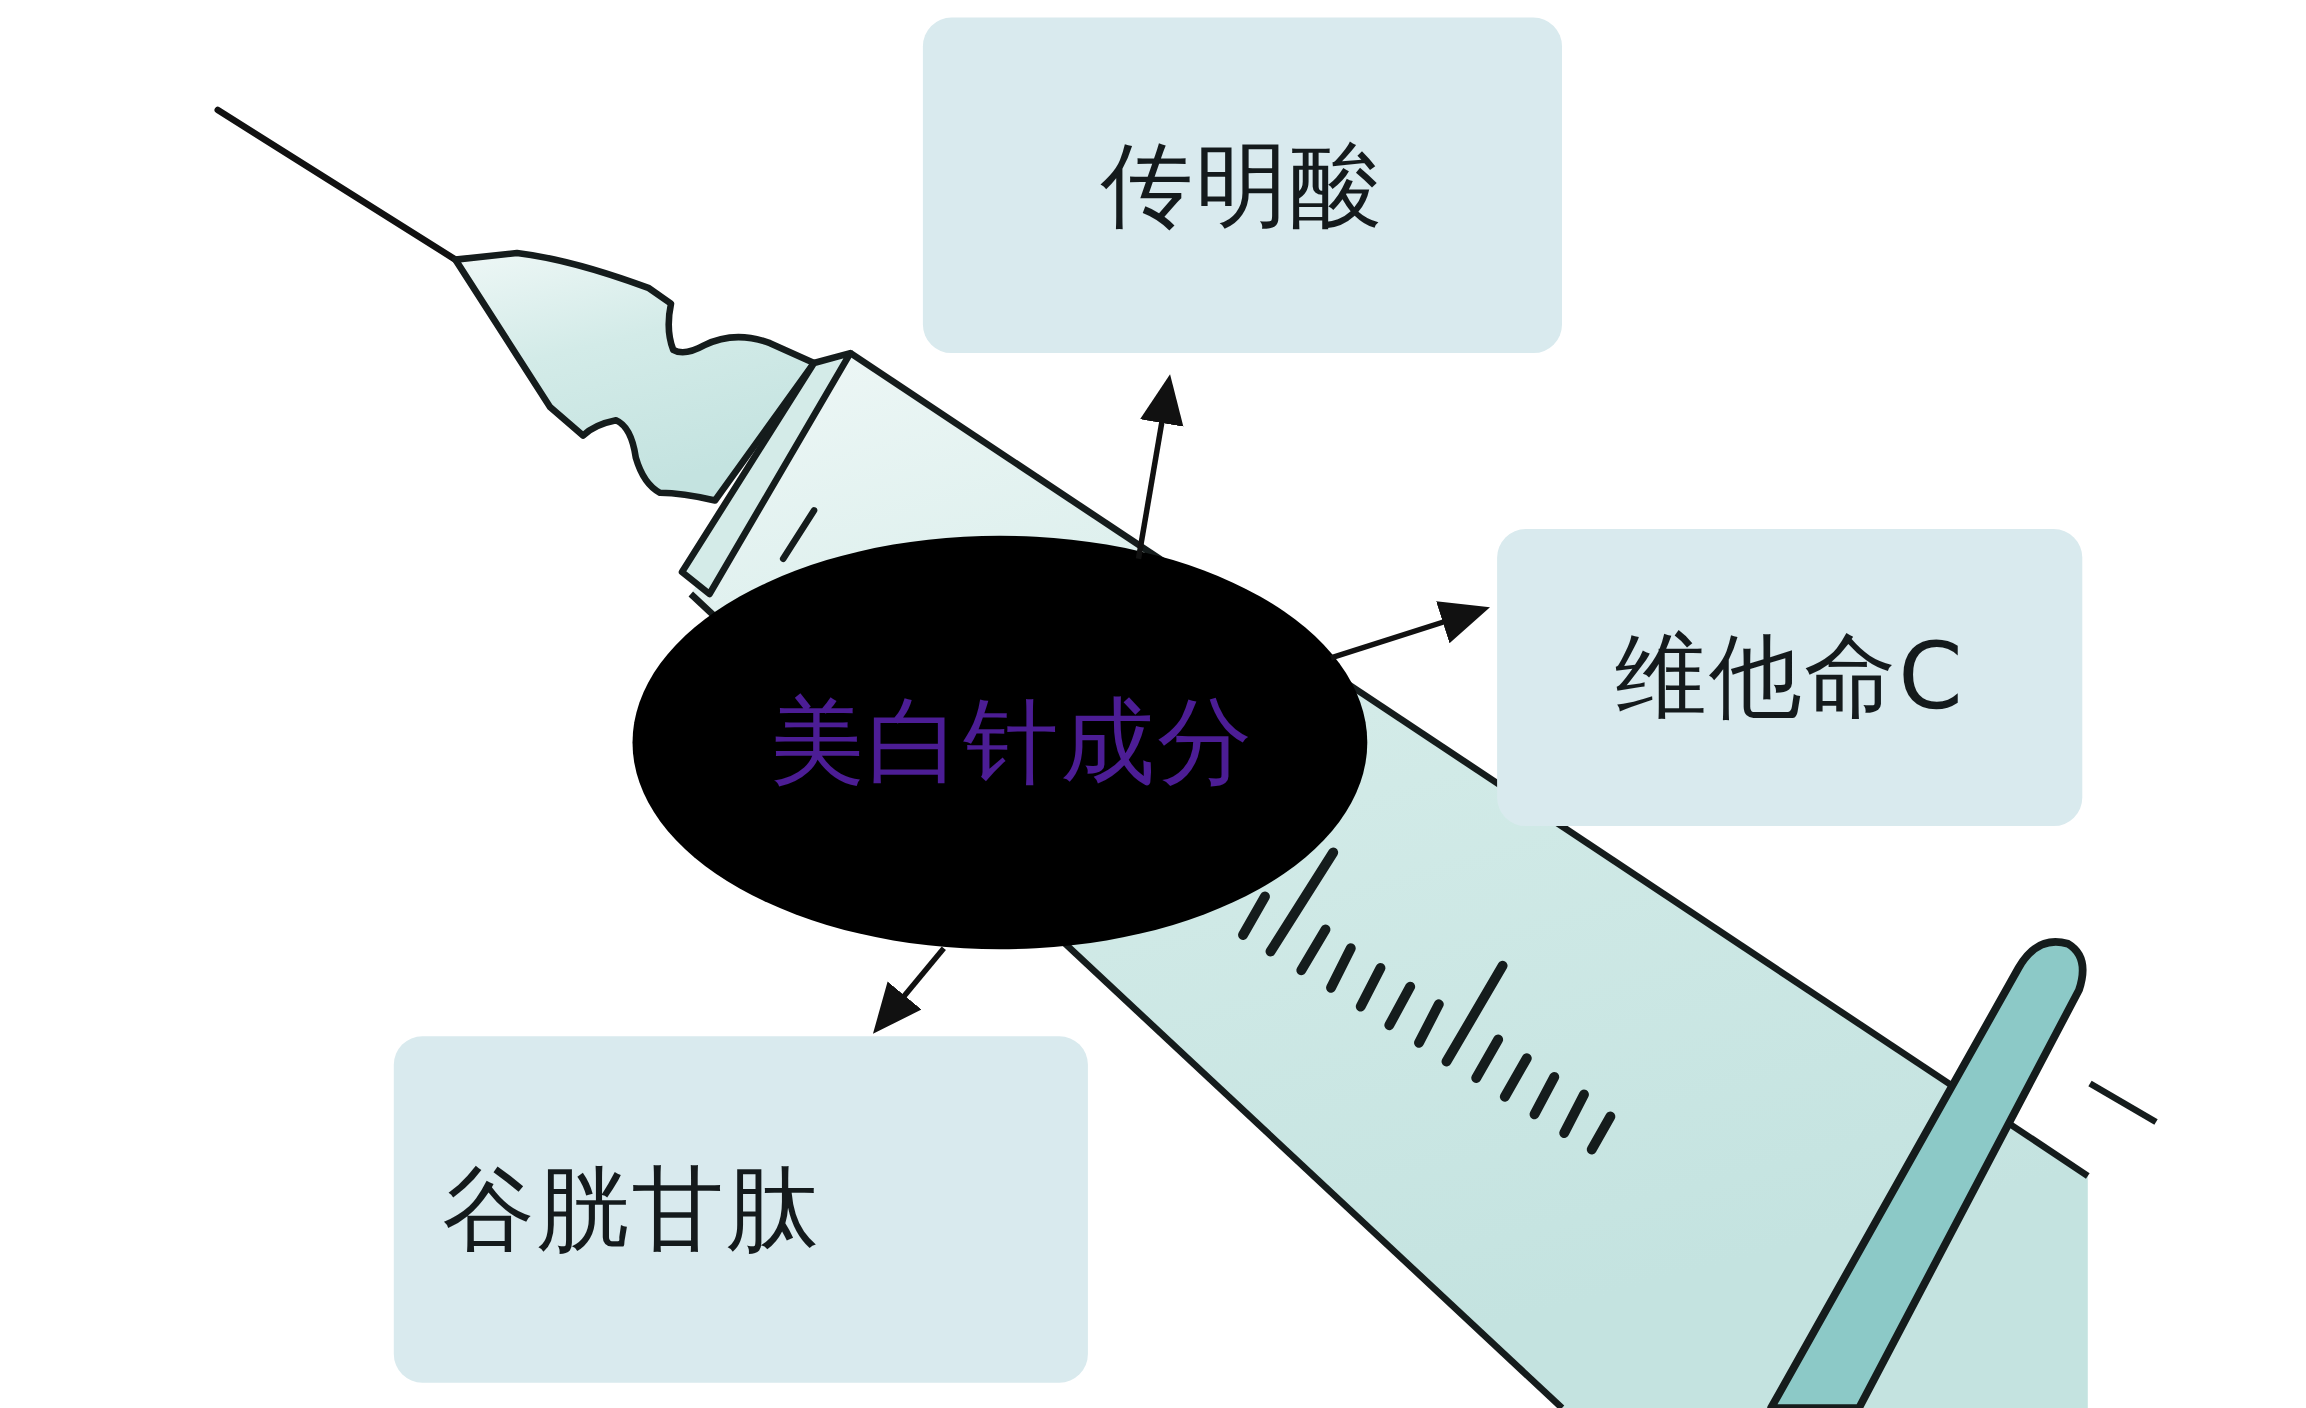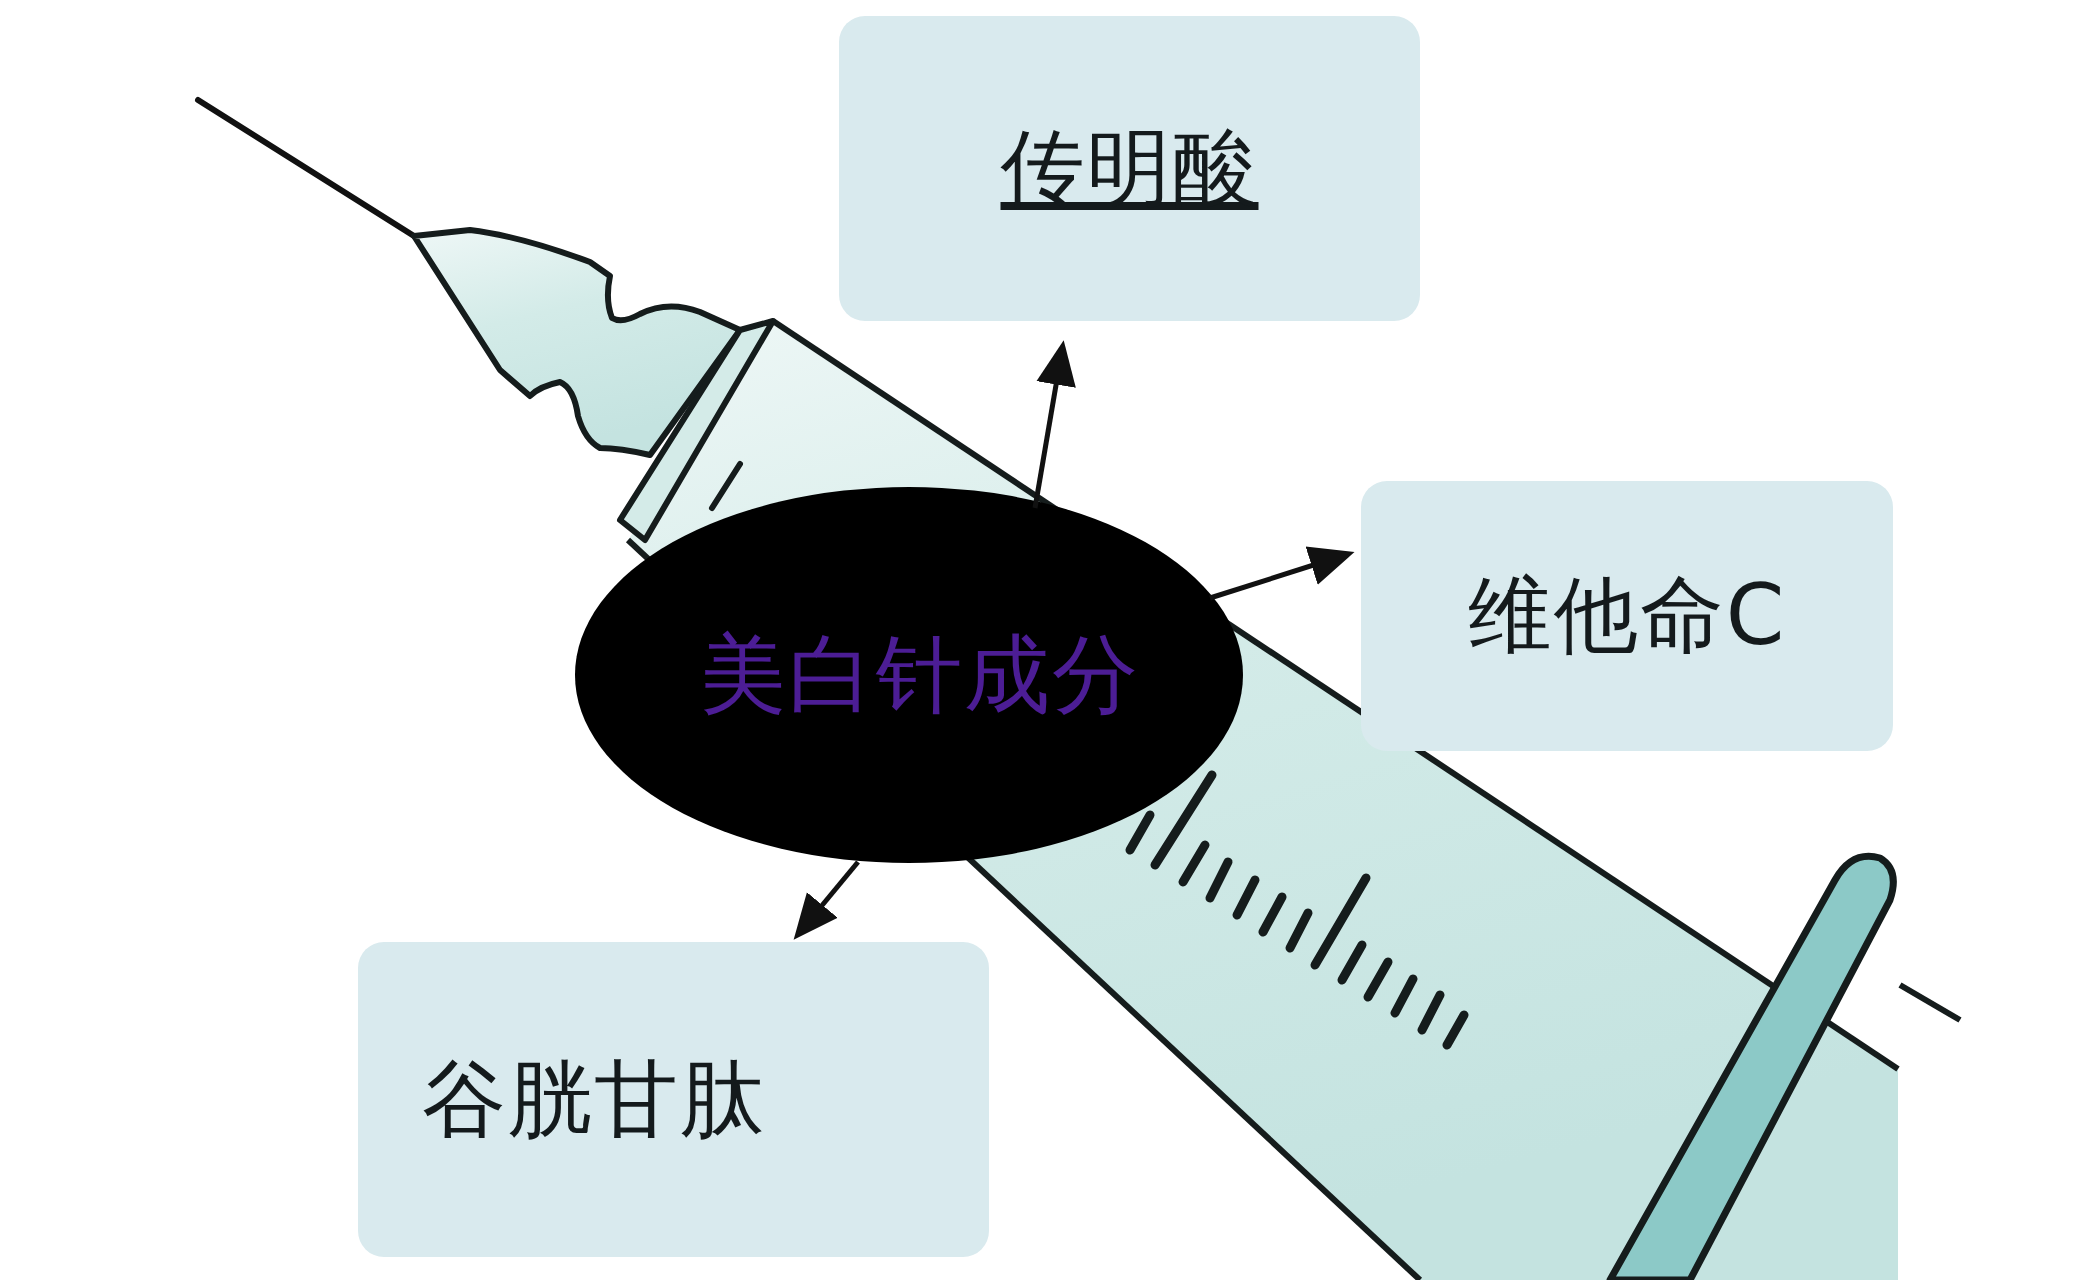--- a/index.html
+++ b/index.html
@@ -62,23 +62,23 @@
 
   <ellipse cx="909" cy="675" rx="334" ry="188" fill="#000000"></ellipse>
 
   <line x1="1035" y1="508" x2="1062" y2="350" stroke="#111" stroke-width="5" marker-end="url(#arrowHead)"></line>
   <line x1="1210" y1="598" x2="1345" y2="555" stroke="#111" stroke-width="5" marker-end="url(#arrowHead)"></line>
   <line x1="858" y1="862" x2="800" y2="932" stroke="#111" stroke-width="5" marker-end="url(#arrowHead)"></line>
 </svg>
 
 <div class="center-label">美白针成分</div>
 
-<div class="box" style="left:839px; top:16px; width:581px; height:305px;text-decoration:underline;">
+<div class="box" style="left:839px; top:16px; width:581px; height:305px;">
   <span>传明酸</span>
 </div>
 
 <div class="box" style="left:1361px; top:445px; width:532px; height:270px;margin-top:36px;">
   <span>维他命C</span>
 </div>
 
-<div class="box" style="left:358px; top:942px; width:631px; height:315px; justify-content:flex-start; padding-left:64px; box-sizing:border-box;">
+<div class="box" style="left:358px; top:942px; width:631px; height:315px; justify-content:flex-start; padding-left:44px; box-sizing:border-box;">
   <span>谷胱甘肽</span>
 </div>
 
 </body></html>

